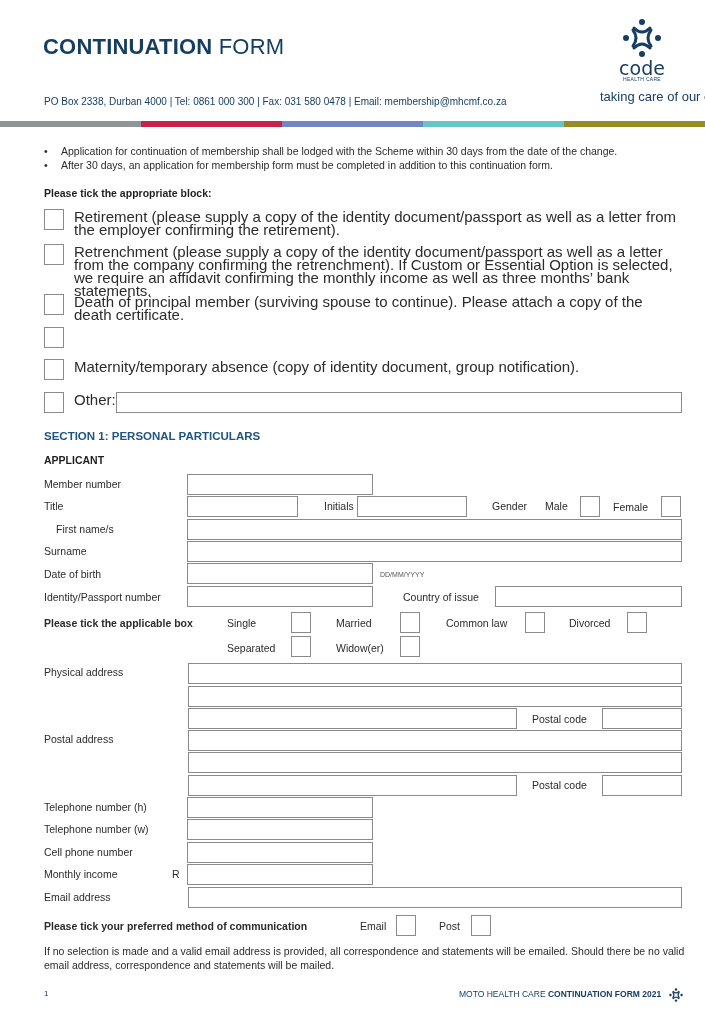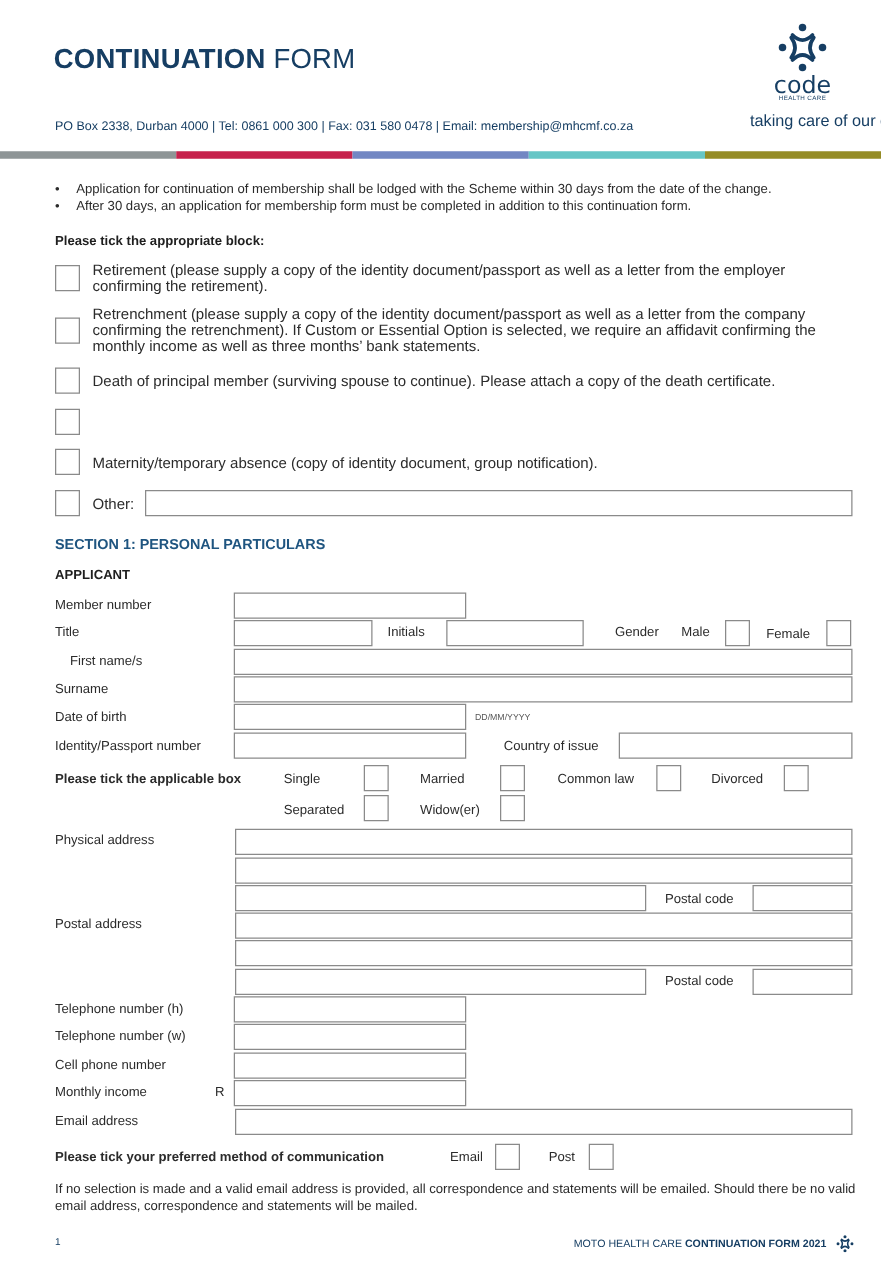--- a/index.html
+++ b/index.html
@@ -14,21 +14,21 @@
     .logo svg { display: block; margin: 0 auto; }
     .logo .brand { font-size: 19px; color: #163e63; line-height: 16px; margin-top: 2px; font-family: "DejaVu Sans", sans-serif; }
     .logo .sub { font-size: 5px; color: #163e63; letter-spacing: 0.3px; line-height: 7px; }
     .logo .tag { font-size: 13px; color: #163e63; margin-top: 6px; white-space: nowrap; }
     .colorbar { left: 0; top: 121px; width: 705px; height: 6px; display: flex; }
     .colorbar div { flex: 1; height: 100%; }
     .bullets { left: 44px; top: 144px; width: 650px; font-size: 10.5px; line-height: 14px; }
     .bullets .li { display: flex; }
     .bullets .dot { width: 17px; flex: none; }
     .h-bold { font-weight: bold; font-size: 10.5px; color: #1f1f1f; }
-    .check-row { left: 44px; width: 640px; display: flex; font-size: 12px; line-height: 13px; align-items: center; }
+    .check-row { left: 44px; width: 640px; display: flex; font-size: 15px; line-height: 13px; }
     .cb { width: 20px; height: 21px; border: 1px solid #8a8a8a; background: #fff; flex: none; }
     .check-row .txt { margin-left: 10px; padding-top: 1px; }
     .field { position: absolute; height: 21px; border: 1px solid #8a8a8a; background: #fff; }
     .lbl { position: absolute; font-size: 10.5px; white-space: nowrap; color: #2b2b2b; }
     .section { left: 44px; top: 430px; font-size: 11.5px; font-weight: bold; color: #1f5580; }
     .note { font-size: 7px; color: #555; }
     .sq { position: absolute; width: 20px; height: 21px; border: 1px solid #8a8a8a; background: #fff; }
     .para { left: 44px; top: 944px; width: 650px; font-size: 10.5px; line-height: 14px; }
     .footer-num { left: 44px; top: 989px; font-size: 8px; color: #163e63; }
     .footer-right { left: 459px; top: 988px; font-size: 8.5px; color: #163e63; white-space: nowrap; }
@@ -107,21 +107,21 @@
 <div class="field" style="left:116px; top:392px; width:566px;"></div>
 
 <div class="abs section">SECTION 1: PERSONAL PARTICULARS</div>
 <div class="abs h-bold" style="left:44px; top:454px;">APPLICANT</div>
 
 <div class="lbl" style="left:44px; top:478px;">Member number</div>
 <div class="field" style="left:187px; top:474px; width:186px;"></div>
 
 <div class="lbl" style="left:44px; top:500px;">Title</div>
 <div class="field" style="left:187px; top:496px; width:111px;"></div>
-<div class="lbl" style="left:310px; top:500px;">Initials</div>
+<div class="lbl" style="left:324px; top:500px;">Initials</div>
 <div class="field" style="left:357px; top:496px; width:110px;"></div>
 <div class="lbl" style="left:492px; top:500px;">Gender</div>
 <div class="lbl" style="left:545px; top:500px;">Male</div>
 <div class="sq" style="left:580px; top:496px;"></div>
 <div class="lbl" style="left:613px; top:501px;">Female</div>
 <div class="sq" style="left:661px; top:496px;"></div>
 
 <div class="lbl" style="left:44px; top:523px;padding-left:12px;">First name/s</div>
 <div class="field" style="left:187px; top:519px; width:495px;"></div>
 

